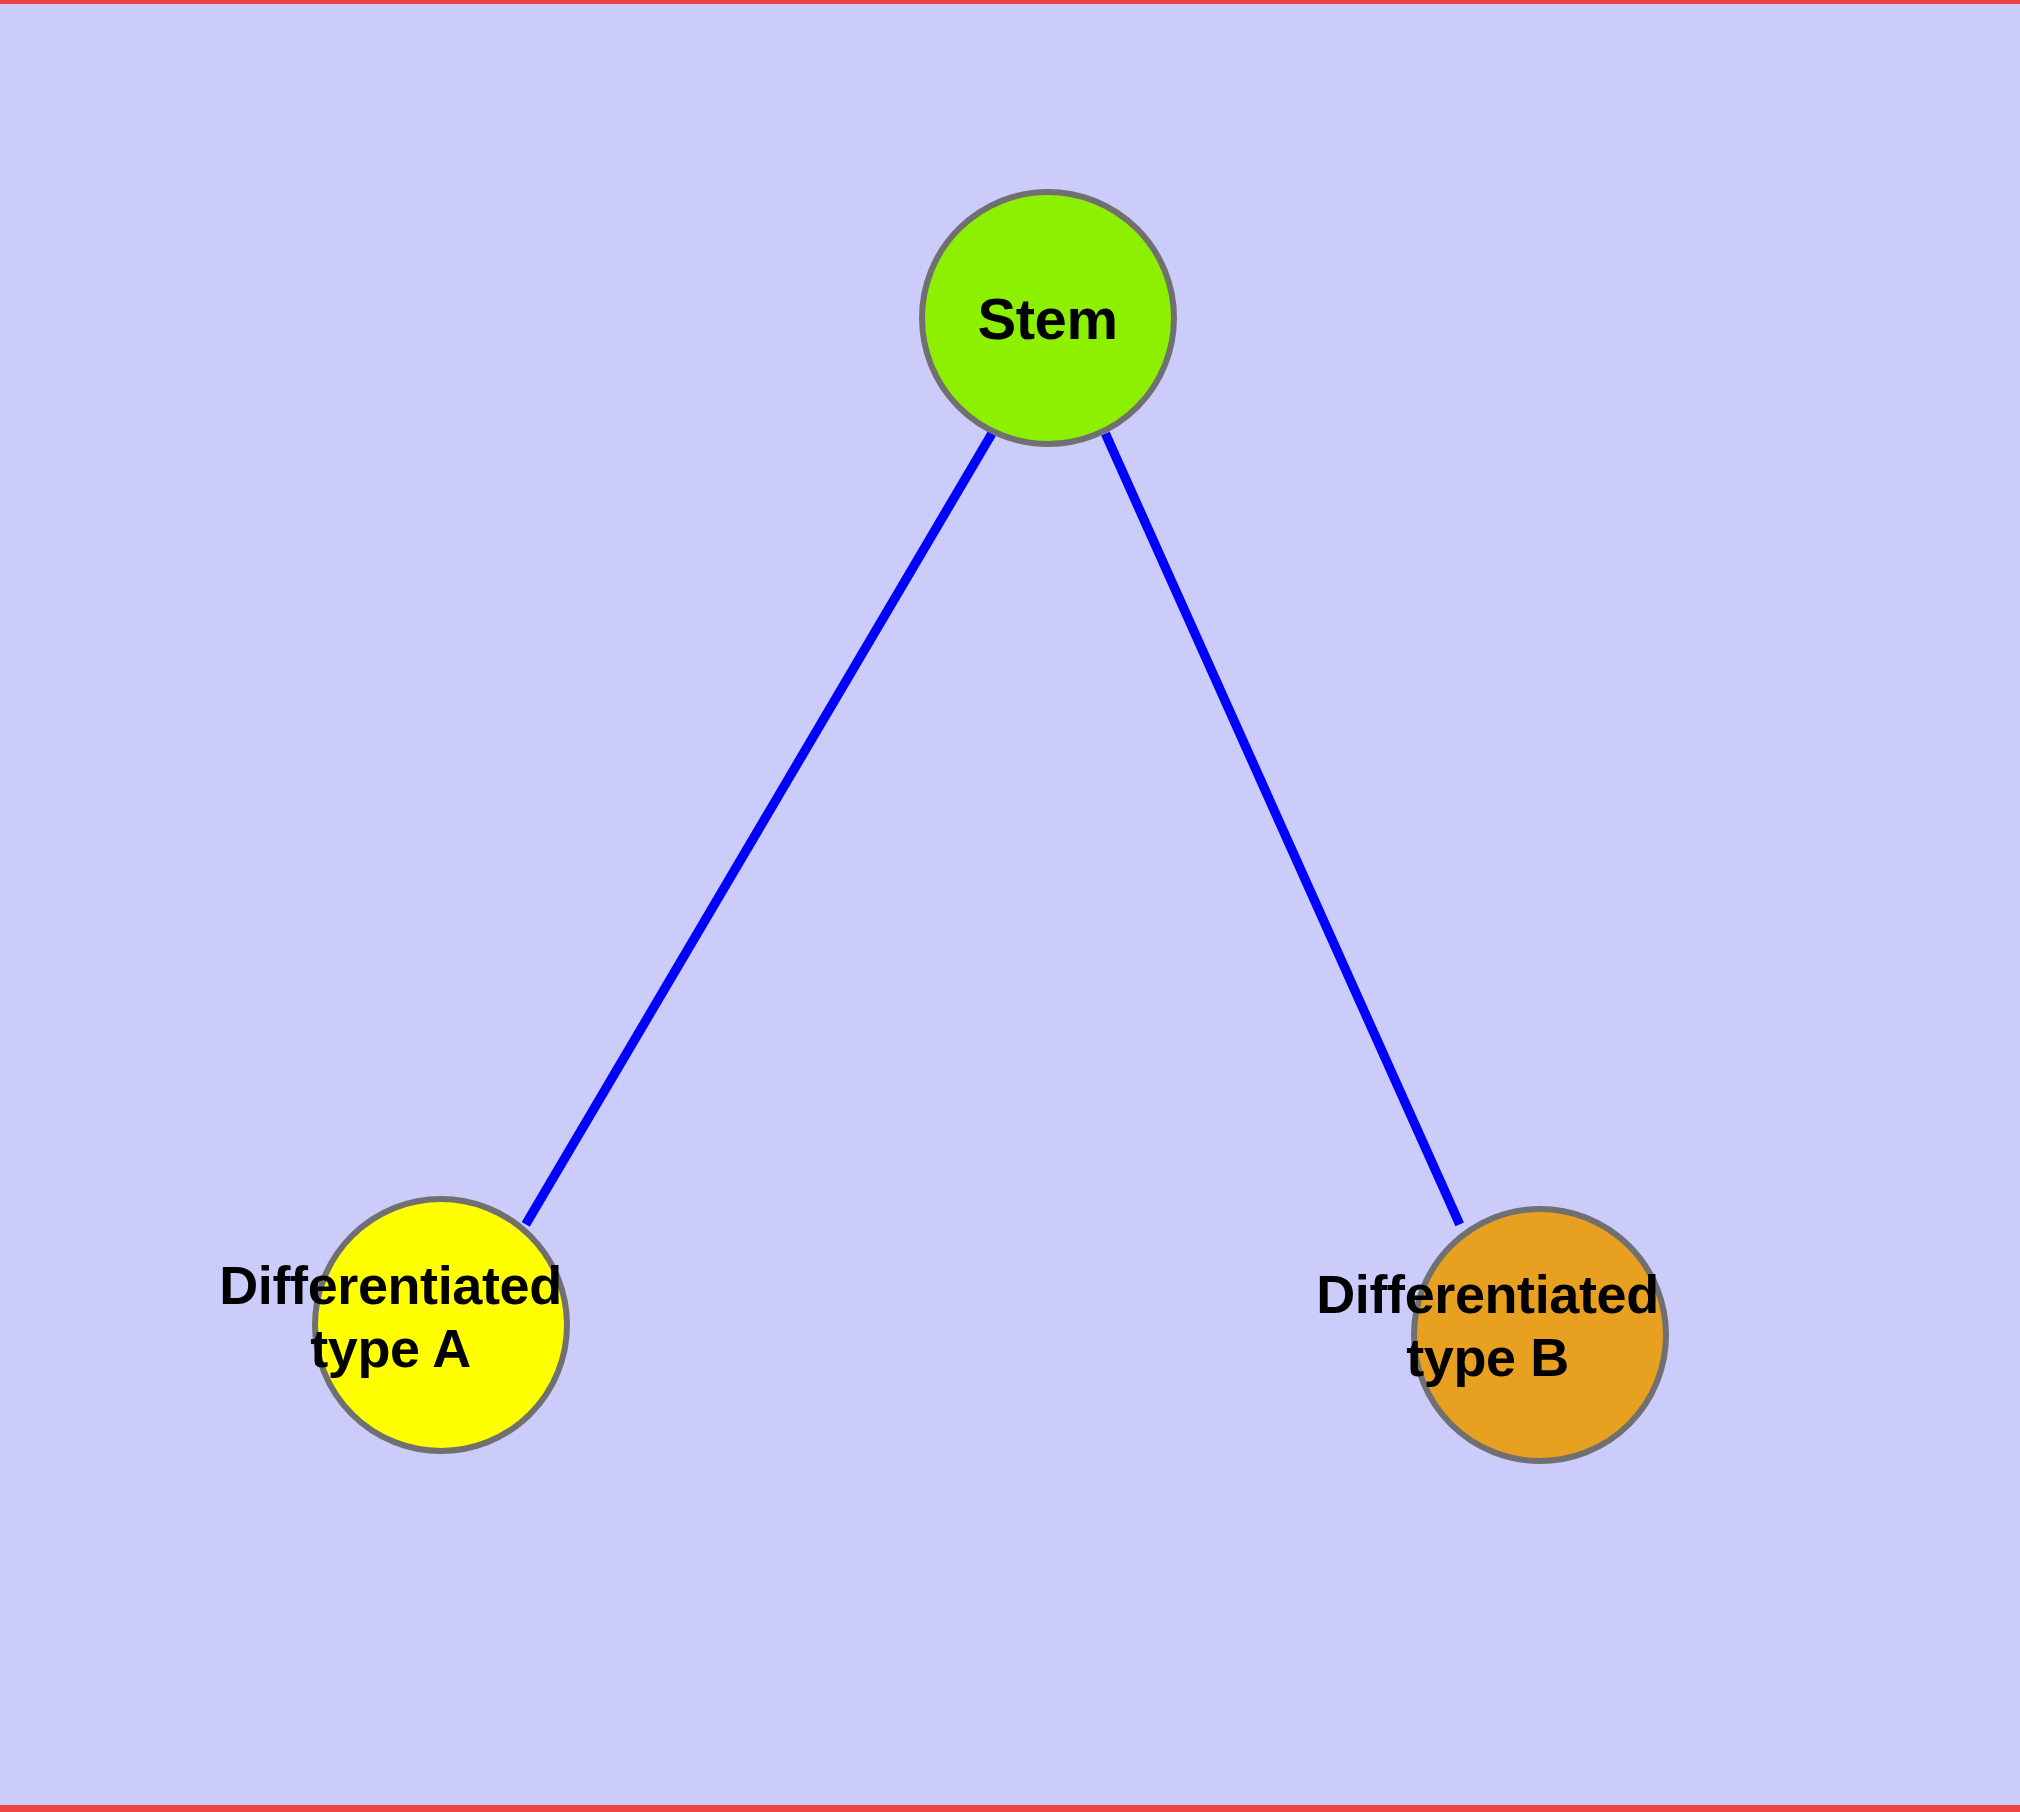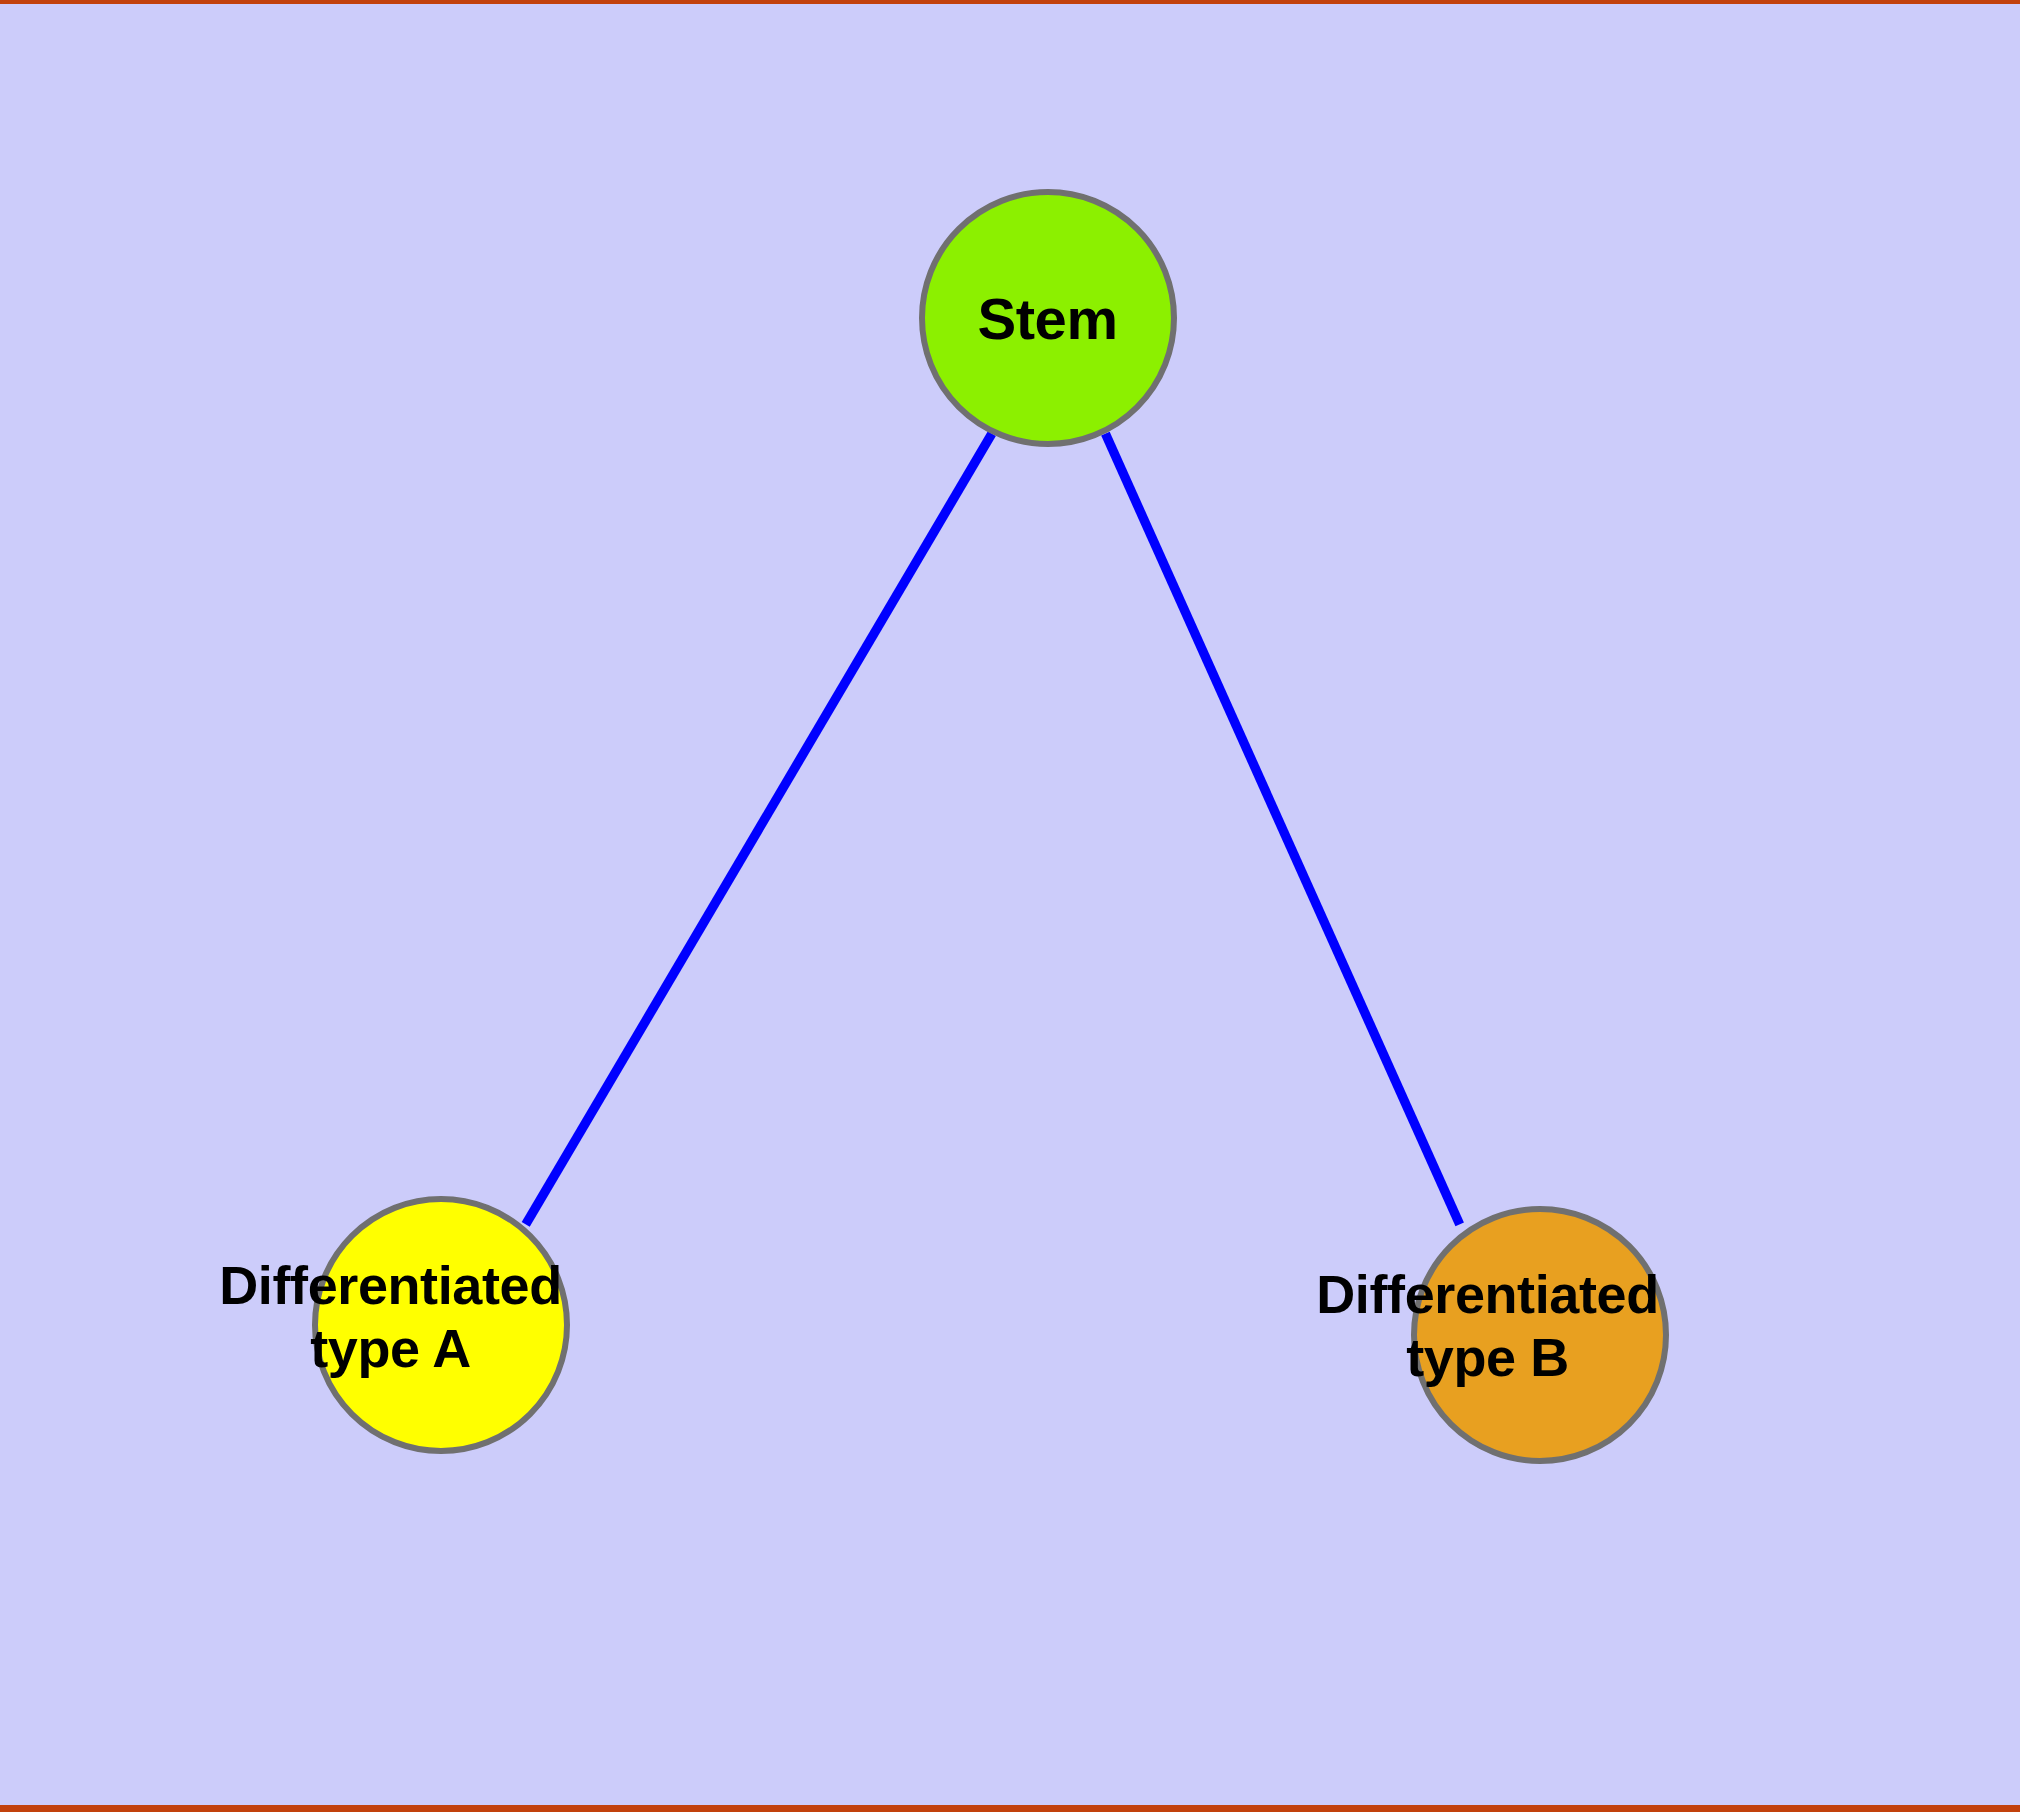--- a/index.html
+++ b/index.html
@@ -11,21 +11,21 @@
   body {
     width: 2021px;
     height: 1812px;
     overflow: hidden;
     font-family: "Liberation Sans", "DejaVu Sans", sans-serif;
   }
   #graph-canvas {
     position: relative;
     width: 2021px;
     height: 1812px;
-    background: #c2410c;
+    background: #ef4444;
     overflow: hidden;
   }
   #graph-plot {
     position: absolute;
     left: 0;
     top: 4.2px;
     width: 2021px;
     height: 1801px;
     background: #ccccfa;
     overflow: hidden;

